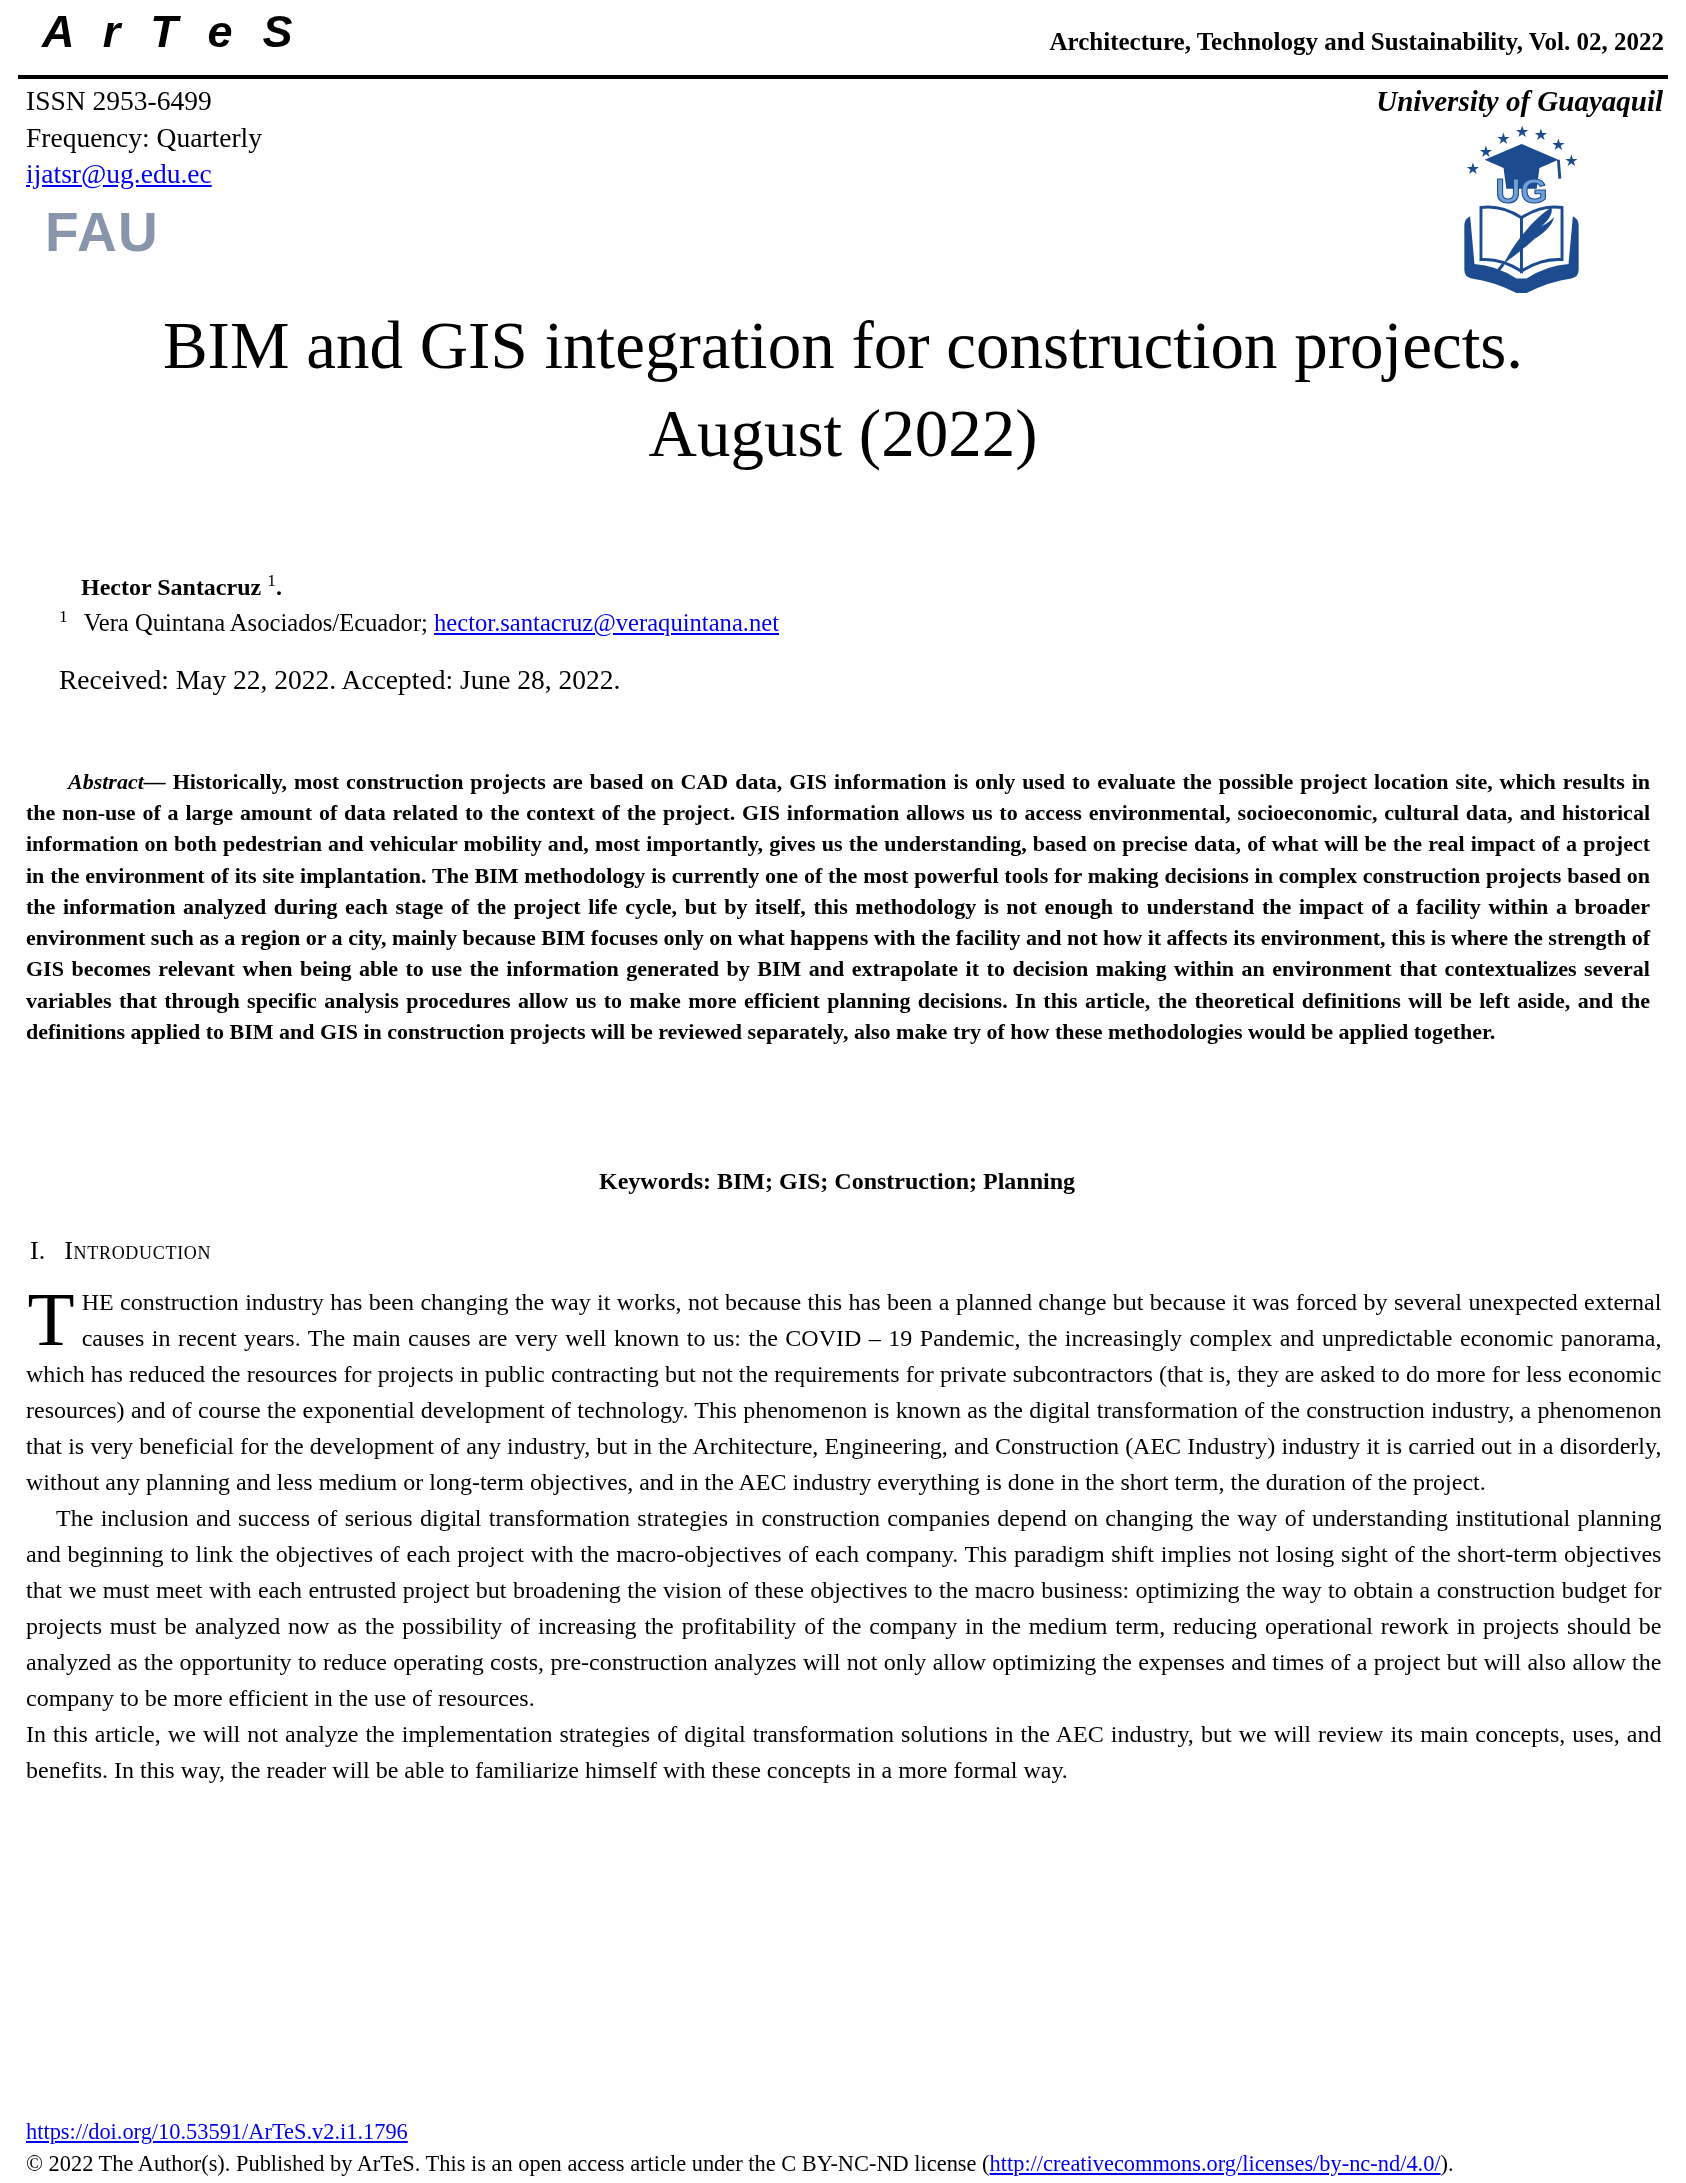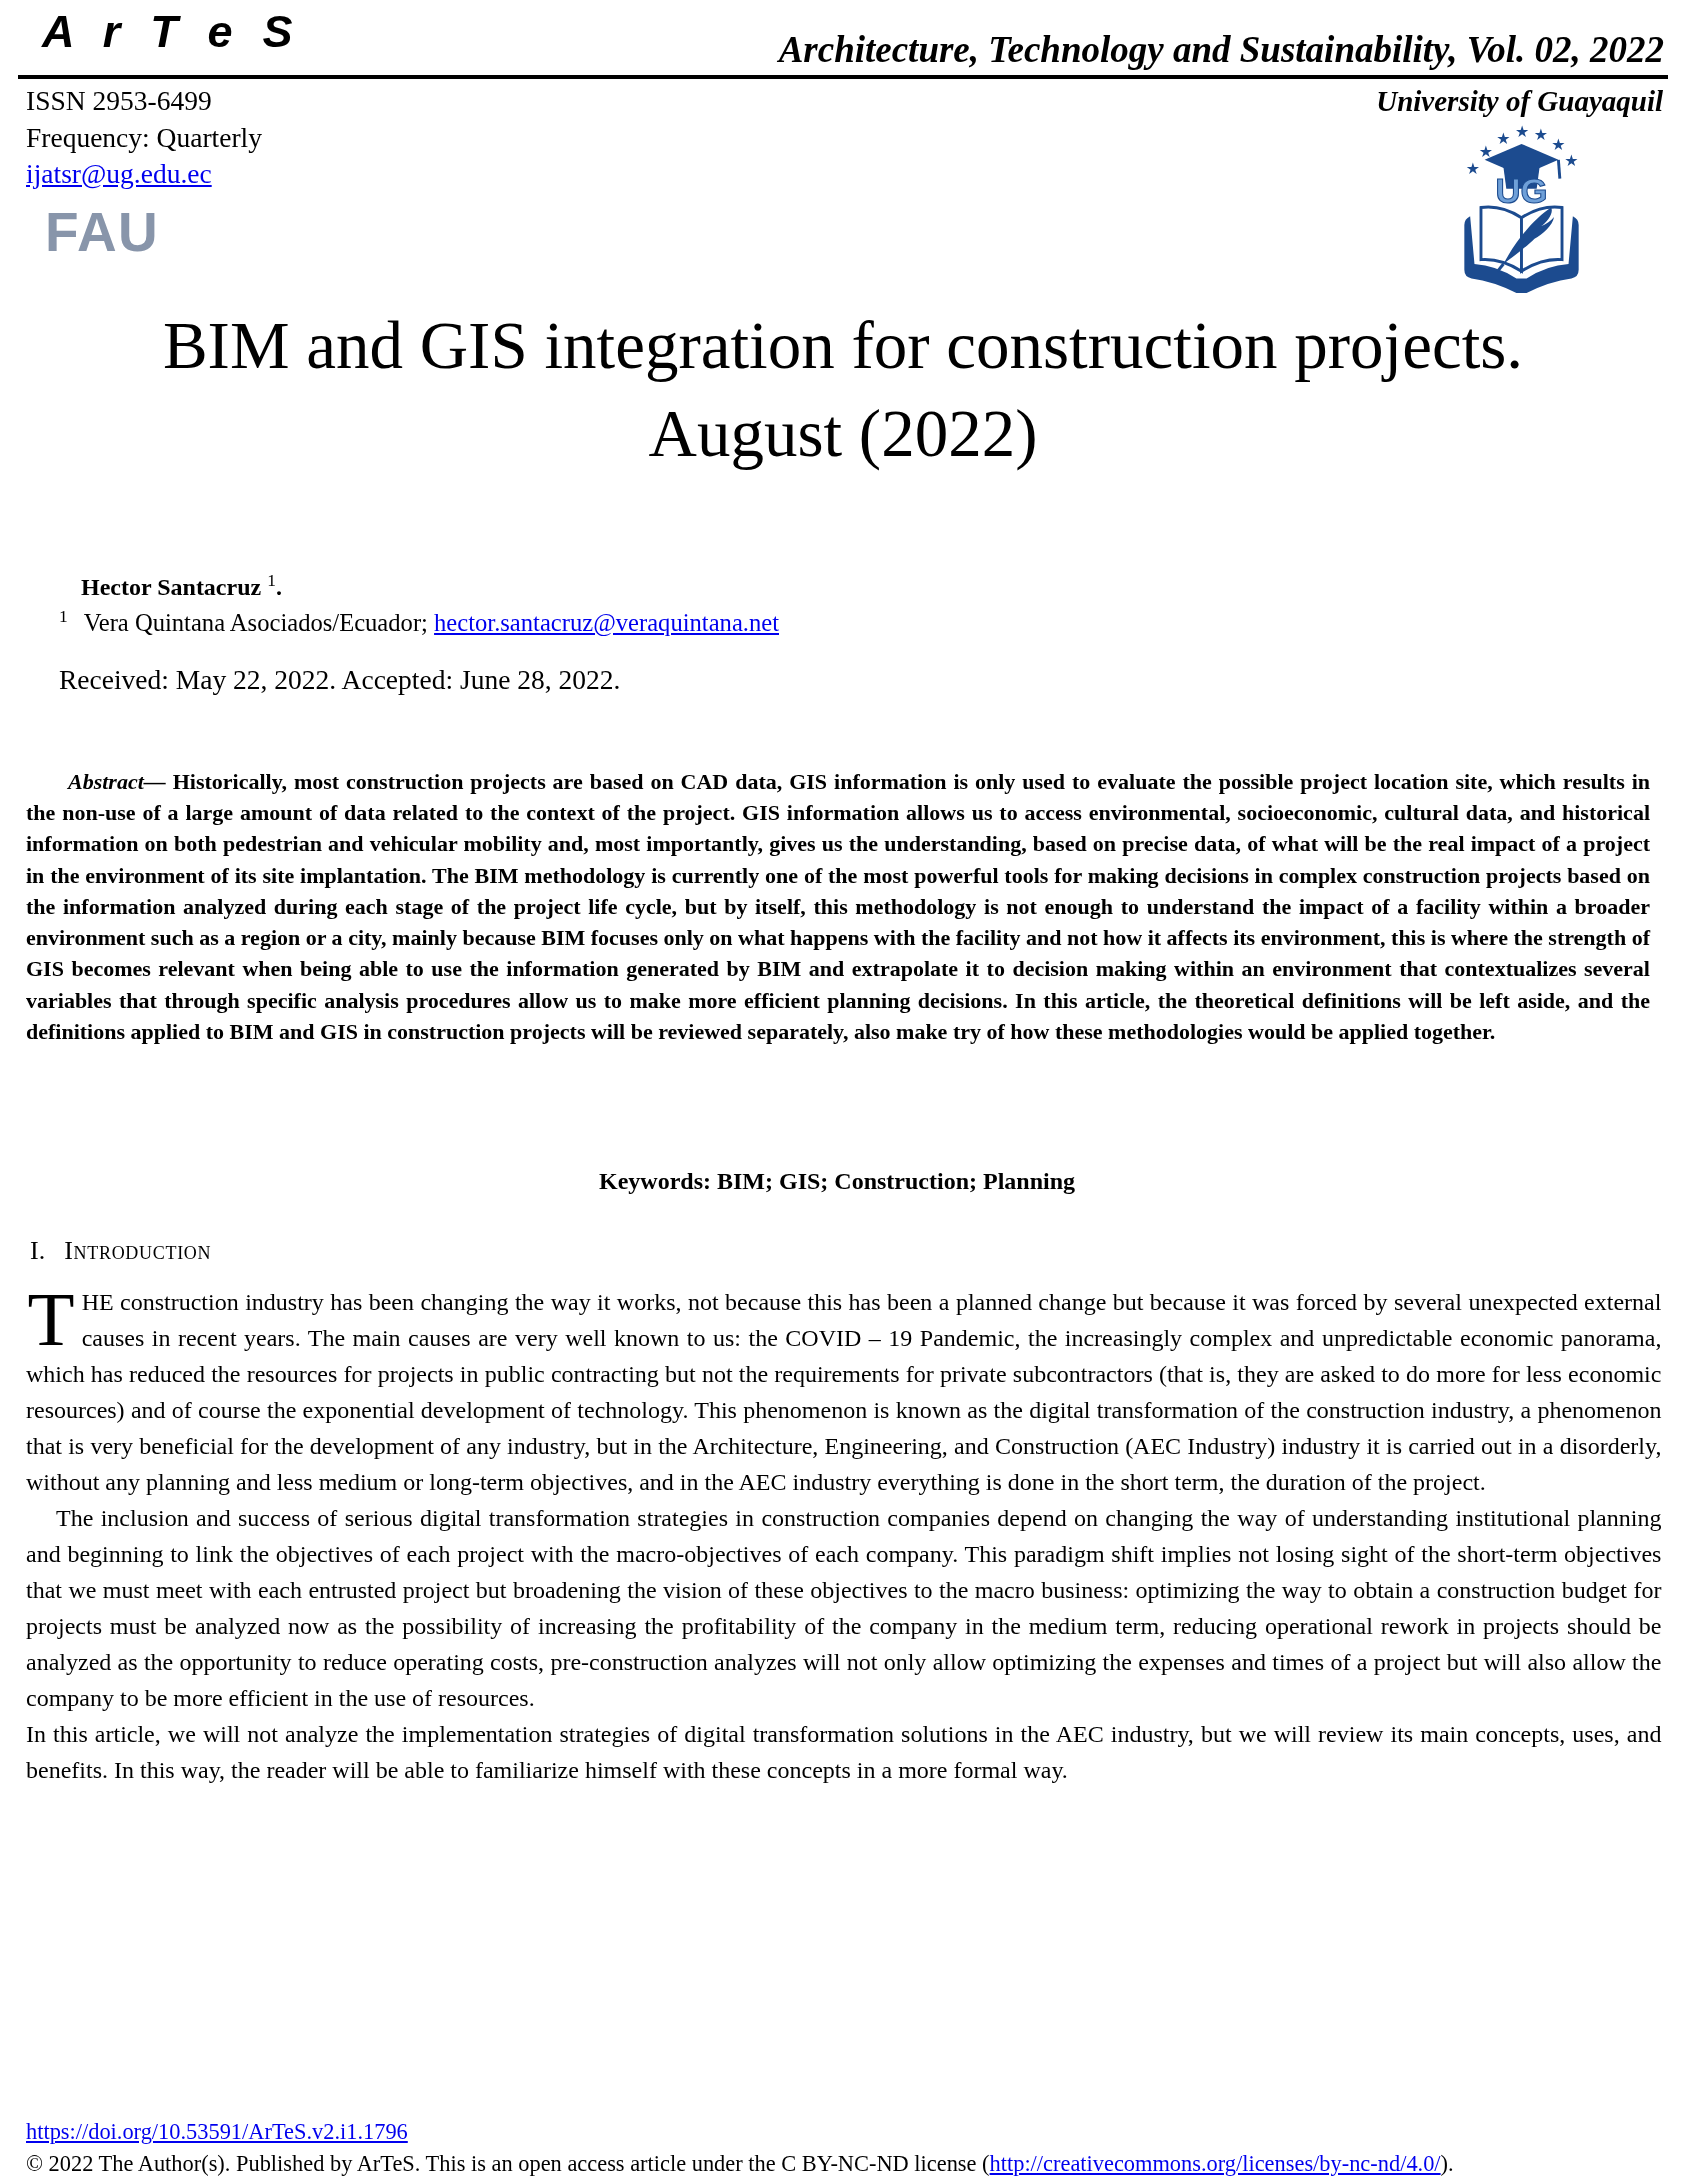--- a/index.html
+++ b/index.html
@@ -14,21 +14,21 @@
   }
   
   .journal-name{
     position:absolute; top:5.8px; left:42px;
     font-family:"Liberation Sans", sans-serif;
     font-style:italic; font-weight:600;
     font-size:45px; letter-spacing:8.7px;
   }
   .journal-info{
     position:absolute; top:27.5px; right:22px;
-    font-style:italic; font-weight:600; font-size:37px;
+    font-weight:600; font-size:25px;
   }
   .header-rule{
     position:absolute; top:75px; left:18px; right:18px;
     height:4.3px; background:#000000;
   }
   .issn{ position:absolute; top:85px; left:26px; font-size:27.5px; }
   .frequency{ position:absolute; top:122px; left:26px; font-size:27.5px; }
   .journal-email{
     position:absolute; top:158px; left:26px; font-size:27.5px;
     color:#0000EE; text-decoration:underline;

